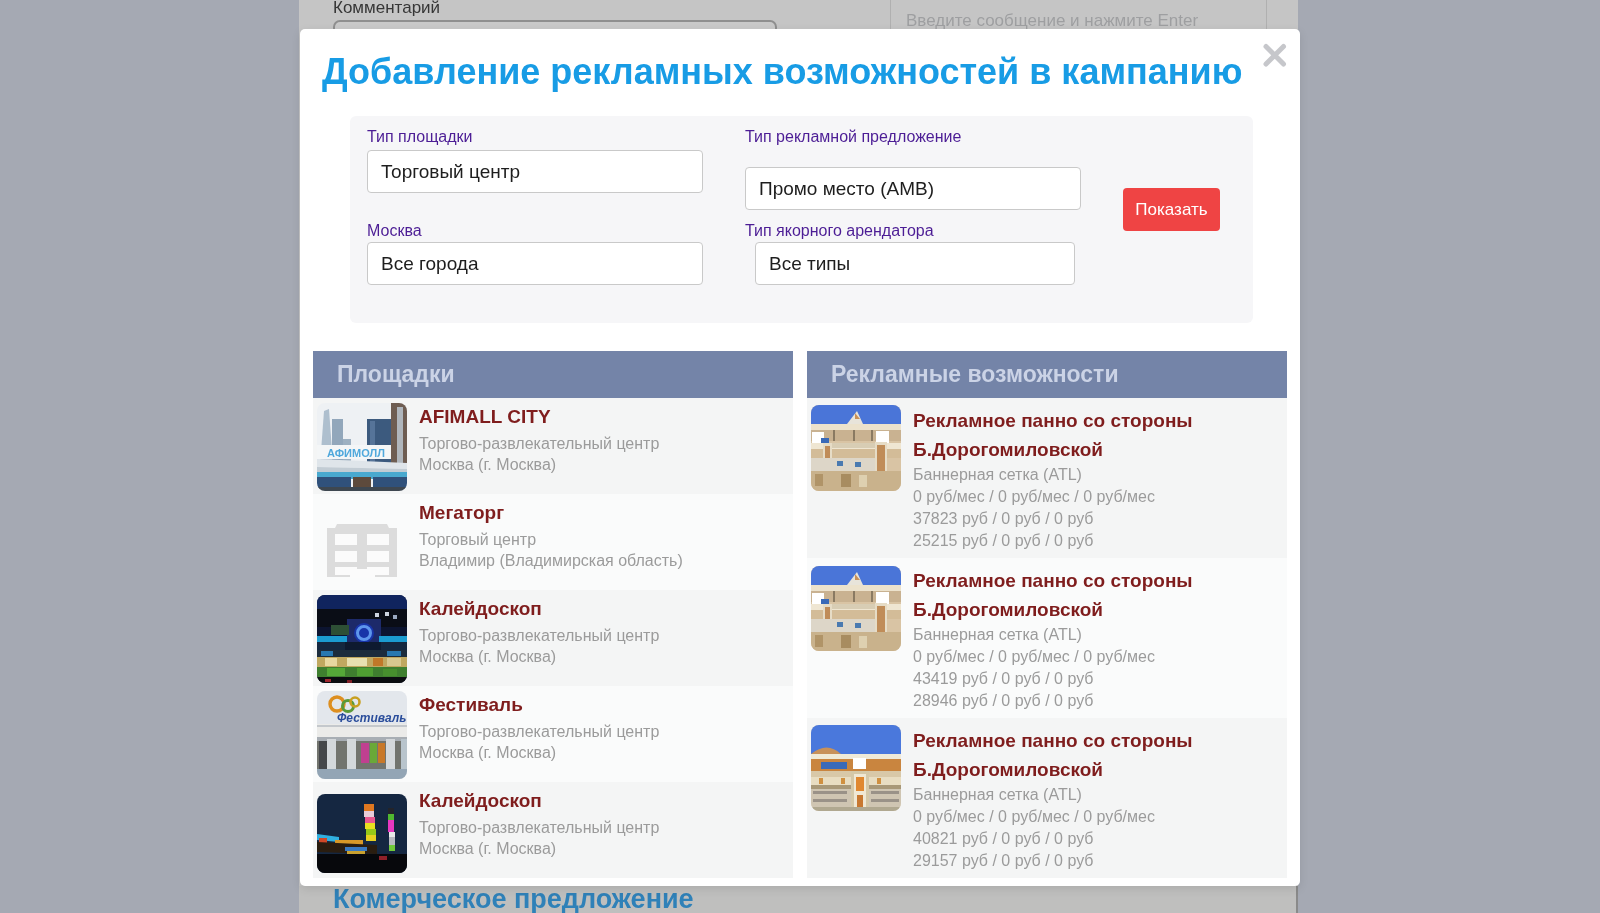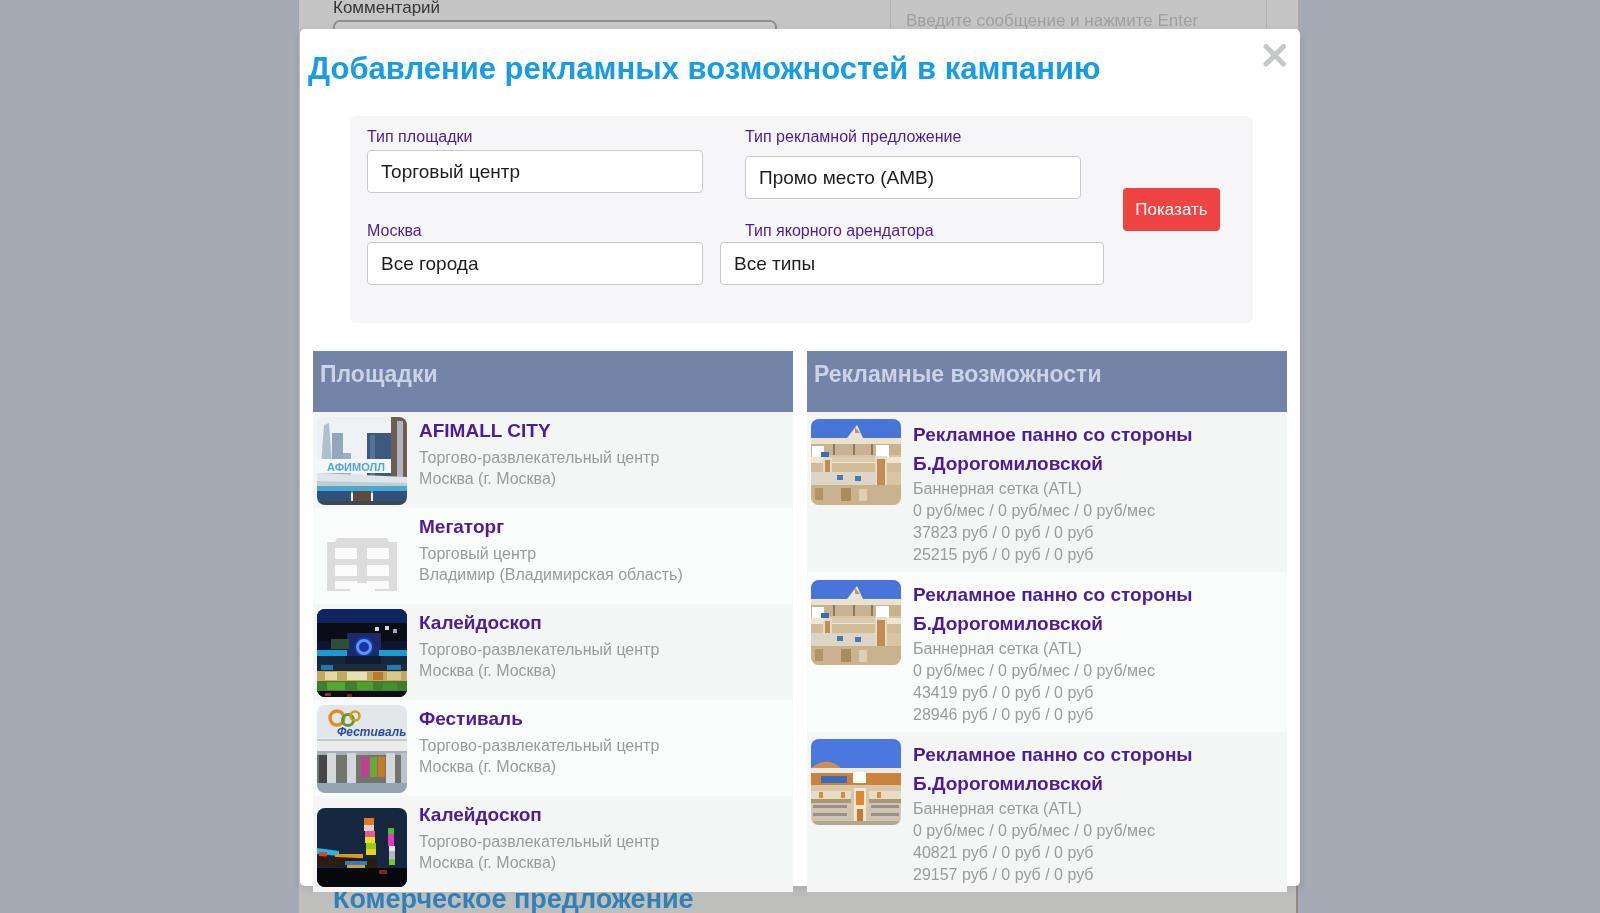--- a/index.html
+++ b/index.html
@@ -12,41 +12,41 @@
   #u-bottom-band { position:absolute; left:0; top:886px; width:999px; height:27px; background:#bfbfbe; border-right:2px solid #8a8a8a; }
   #u-comment-label { position:absolute; left:34px; top:-2px; font-size:17px; color:#363636; font-weight:500; }
   #u-textarea { position:absolute; left:34px; top:20px; width:444px; height:40px; border:2px solid #8f8f8f; border-radius:7px; background:#c9c9c9; }
   #u-line1 { position:absolute; left:591px; top:0; width:1px; height:29px; background:#b0b0b0; }
   #u-line2 { position:absolute; left:967px; top:0; width:1px; height:29px; background:#b0b0b0; }
   #u-placeholder { position:absolute; left:607px; top:11px; font-size:17px; color:#9e9fa1; }
   #u-bottom-title { position:absolute; left:34px; top:884px; font-size:27px; font-weight:bold; color:#2f81b8; }
 
   
   #modal { position:absolute; left:300px; top:29px; width:1000px; height:857px; background:#ffffff; border-radius:5px; box-shadow:0 3px 10px rgba(0,0,0,0.10); }
-  #m-title { position:absolute; left:8px; top:22px; font-size:31px; font-weight:bold; color:#189ce5; }
+  #m-title { position:absolute; left:22px; top:22px; font-size:36px; font-weight:bold; color:#189ce5; }
   #m-close { position:absolute; left:963px; top:14px; width:24px; height:24px; }
 
   
   #form-panel { position:absolute; left:50px; top:87px; width:903px; height:207px; background:#f6f6f8; border-radius:6px; }
   .f-label { position:absolute; font-size:16px; color:#4c1d95; }
   .f-input { position:absolute; height:43px; background:#fff; border:1px solid #c9c9c9; border-radius:4px; font-size:19px; color:#1e1e1e; line-height:41px; padding-left:13px; }
   #f-btn { position:absolute; left:823px; top:159px; width:97px; height:43px; background:#ef4444; border-radius:4px; color:#fff; font-size:17px; text-align:center; line-height:43px; }
 
   
   .col { position:absolute; top:322px; width:480px; }
   #col-left { left:13px; }
   #col-right { left:507px; }
-  .col-header { height:61px; background:#7484a8; color:#cbd3e6; font-size:23px; font-weight:bold; line-height:46px; padding-left:7px; }
+  .col-header { height:47px; background:#7484a8; color:#cbd3e6; font-size:23px; font-weight:bold; line-height:46px; padding-left:24px; }
   .item { position:relative; width:480px; }
   .row-a { background:#f4f5f5; }
   .row-b { background:#fafbfb;text-decoration:underline; }
   .item-l { height:96px; }
   .item-r { height:160px; }
   .thumb { position:absolute; left:4px; top:5px; width:90px; height:88px; border-radius:8px; overflow:hidden; }
-  .it-title { position:absolute; left:106px; font-size:19px; font-weight:bold; color:#4c1d95; line-height:24px; }
+  .it-title { position:absolute; left:106px; font-size:19px; font-weight:bold; color:#7f1d1d; line-height:24px; }
   .it-gray { position:absolute; left:106px; font-size:16px; color:#9b9b9b; line-height:22px; }
 </style>
 </head>
 <body>
 <div id="app">
   <div id="underlay">
     <div id="u-bottom-band"></div>
     <div id="u-comment-label">Комментарий</div>
     <div id="u-textarea"></div>
     <div id="u-line1"></div>
@@ -58,25 +58,25 @@
   <div id="modal">
     <div id="m-title">Добавление рекламных возможностей в кампанию</div>
     <svg id="m-close" viewBox="0 0 24 24">
         <path d="M3 3.5 L20.5 21 M20.5 3.5 L3 21" stroke="#c6c7cb" stroke-width="5" stroke-linecap="round"></path>
       </svg>
 
     <div id="form-panel"></div>
     <div class="f-label" style="left:67px; top:99px;">Тип площадки</div>
     <div class="f-input" style="left:67px; top:121px; width:336px;">Торговый центр</div>
     <div class="f-label" style="left:445px; top:99px;">Тип рекламной предложение</div>
-    <div class="f-input" style="left:445px; top:127px; width:336px;">Промо место (АМВ)</div>
+    <div class="f-input" style="left:445px; top:138px; width:336px;">Промо место (АМВ)</div>
     <div class="f-label" style="left:67px; top:193px;">Москва</div>
     <div class="f-input" style="left:67px; top:213px; width:336px;">Все города</div>
     <div class="f-label" style="left:445px; top:193px;">Тип якорного арендатора</div>
-    <div class="f-input" style="left:420px; top:213px; width:384px;">Все типы</div>
+    <div class="f-input" style="left:455px; top:213px; width:320px;">Все типы</div>
     <div id="f-btn">Показать</div>
 
     <div class="col" id="col-left">
       <div class="col-header">Площадки</div>
       <div class="item item-l row-a">
         <div class="thumb" id="th-afimall"><svg width="90" height="88" viewBox="0 0 90 88">
           <rect width="90" height="88" fill="#eef1f4"></rect>
           <path d="M3 62 L7 8 L12 6 L16 62 Z" fill="#aebfce"></path>
           <rect x="15" y="16" width="11" height="46" fill="#92a7bb"></rect>
           <rect x="26" y="36" width="8" height="26" fill="#9db0c1"></rect>

